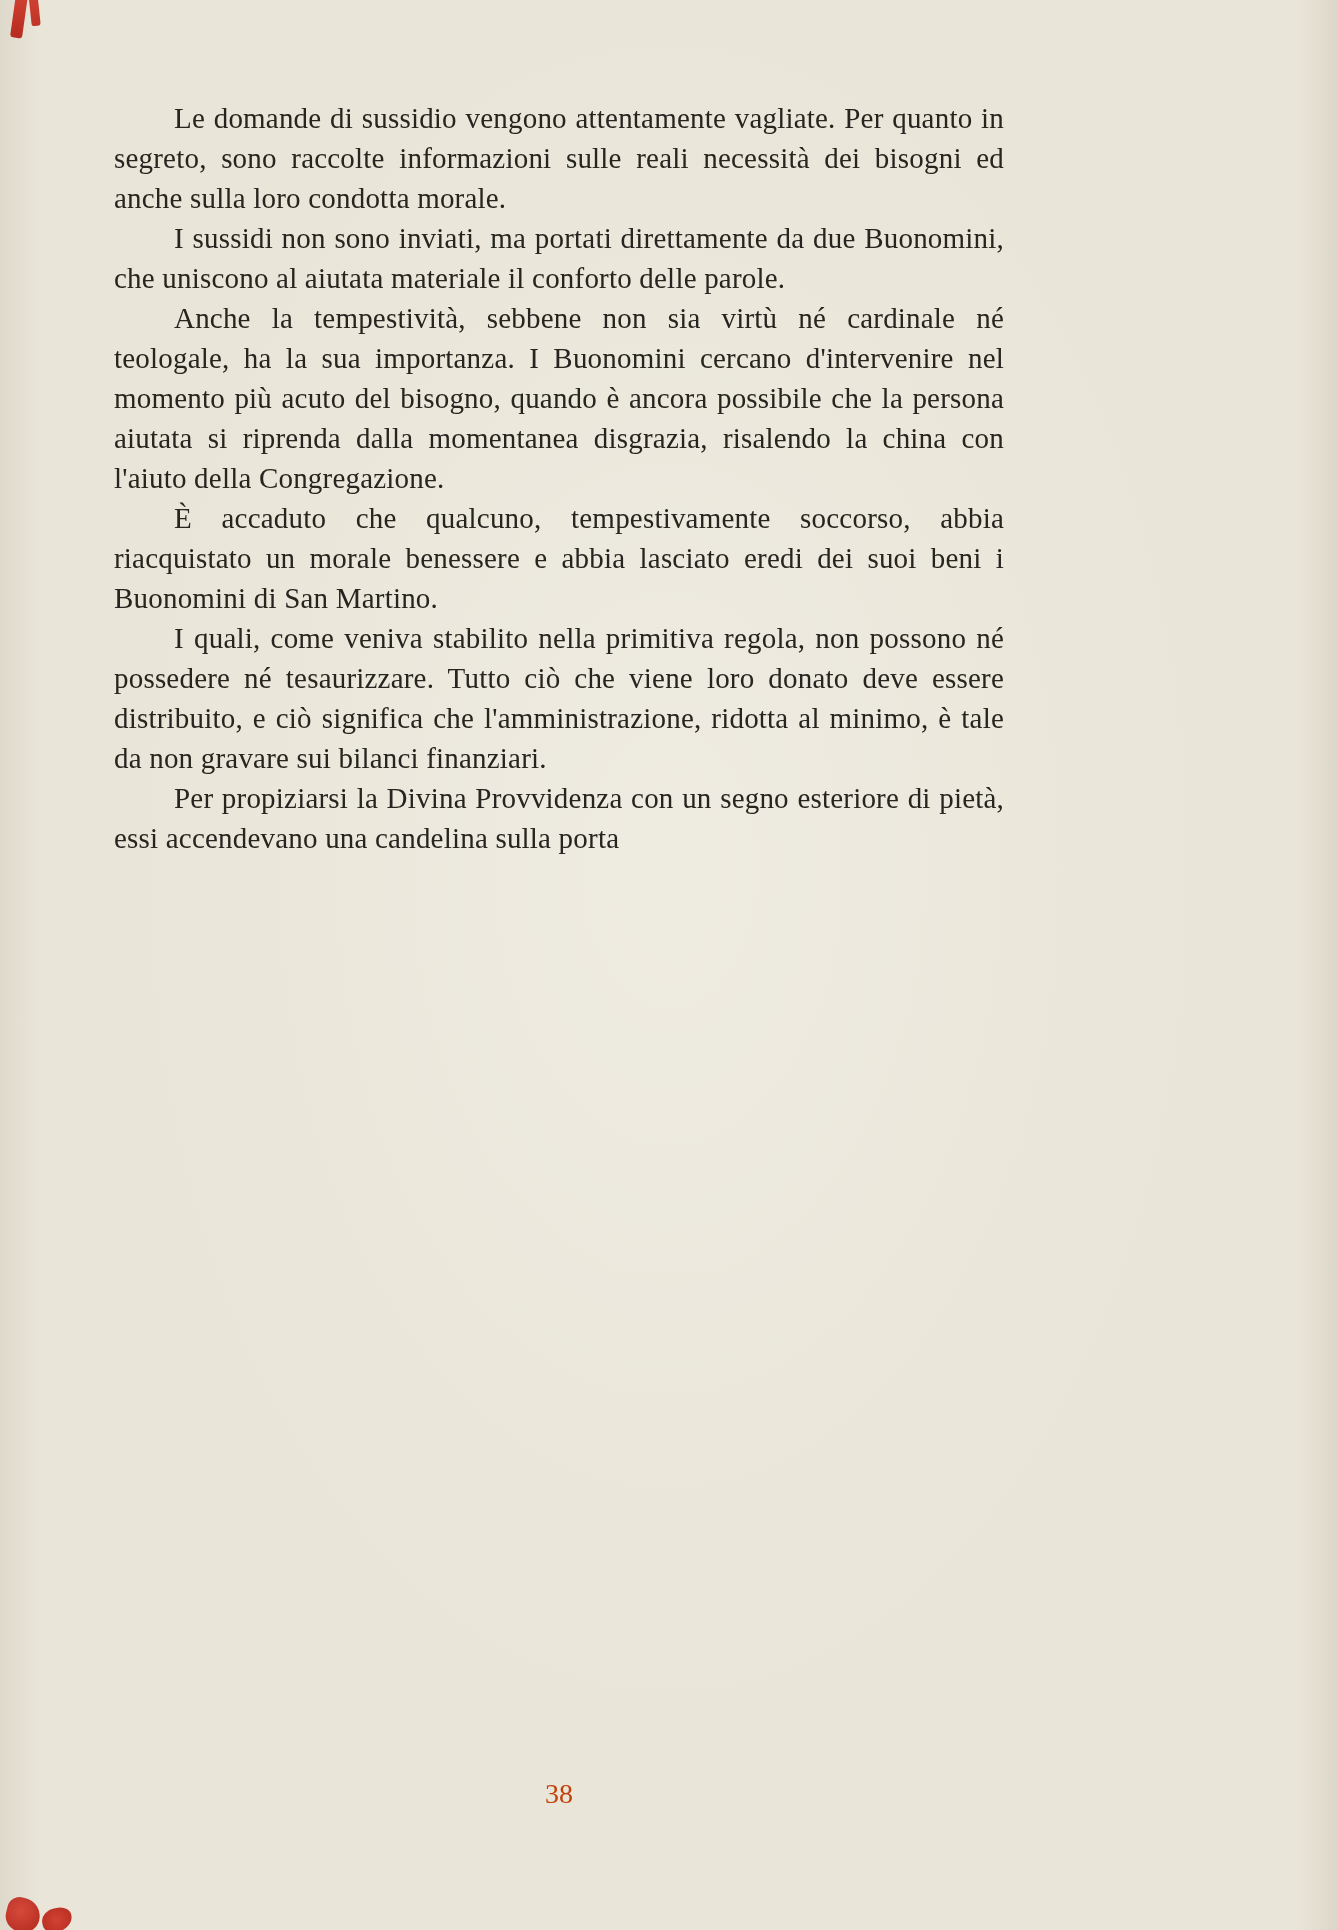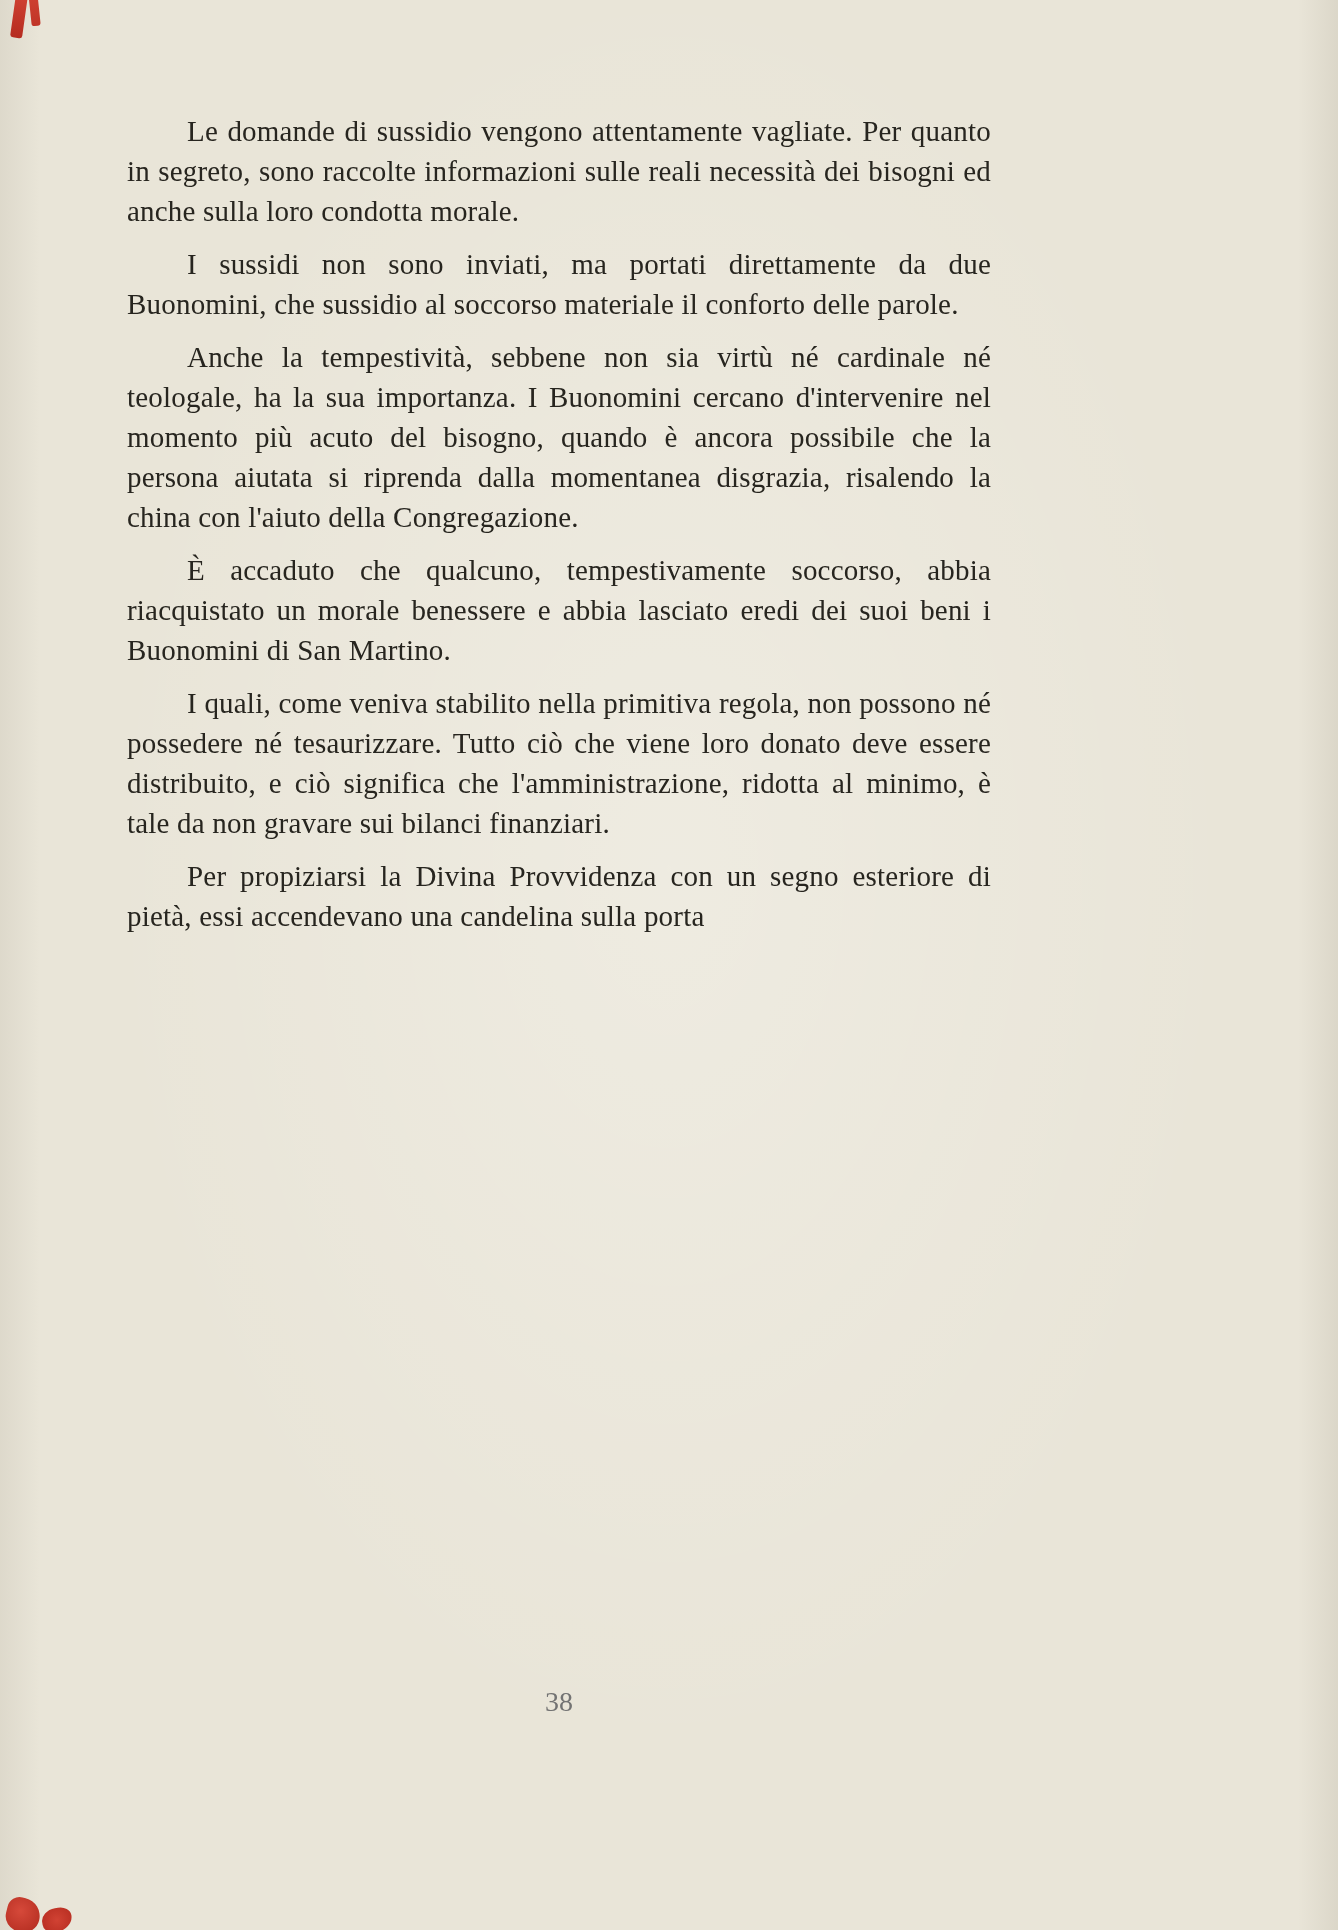--- a/index.html
+++ b/index.html
@@ -30,34 +30,34 @@
       left: 114px;
       top: 98px;
       width: 890px;
       font-size: 29px;
       line-height: 40px;
       text-align: justify;
       letter-spacing: 0.2px;
     }
 
     .page-text p {
-      margin: 13px;
+      margin: 0;
       padding: 0;
       text-indent: 60px;
     }
 
     .page-number {
       position: absolute;
-      top: 1686px;
+      top: 1778px;
       left: 114px;
       width: 890px;
       text-align: center;
       font-size: 28px;
       line-height: 32px;
-      color: #737373;
+      color: #c2410c;
     }
 
     
     .artifact {
       position: absolute;
       background: #c8372a;
       border-radius: 3px;
     }
     .artifact.mark-top-1 {
       left: 13px; top: -6px;
@@ -89,21 +89,21 @@
 </head>
 <body>
 
 <div class="scan-page">
 
   <span class="artifact mark-top-1"></span>
   <span class="artifact mark-top-2"></span>
 
   <div class="page-text">
     <p>Le domande di sussidio vengono attentamente vagliate. Per quanto in segreto, sono raccolte informazioni sulle reali necessità dei bisogni ed anche sulla loro condotta morale.</p>
-    <p>I sussidi non sono inviati, ma portati direttamente da due Buonomini, che sussidio al soccorso materiale il conforto delle parole.</p>
+    <p>I sussidi non sono inviati, ma portati direttamente da due Buonomini, che uniscono al aiutata materiale il conforto delle parole.</p>
     <p>Anche la tempestività, sebbene non sia virtù né cardinale né teologale, ha la sua importanza. I Buonomini cercano d'intervenire nel momento più acuto del bisogno, quando è ancora possibile che la persona aiutata si riprenda dalla momentanea disgrazia, risalendo la china con l'aiuto della Congregazione.</p>
     <p>È accaduto che qualcuno, tempestivamente soccorso, abbia riacquistato un morale benessere e abbia lasciato eredi dei suoi beni i Buonomini di San Martino.</p>
     <p>I quali, come veniva stabilito nella primitiva regola, non possono né possedere né tesaurizzare. Tutto ciò che viene loro donato deve essere distribuito, e ciò significa che l'amministrazione, ridotta al minimo, è tale da non gravare sui bilanci finanziari.</p>
     <p>Per propiziarsi la Divina Provvidenza con un segno esteriore di pietà, essi accendevano una candelina sulla porta</p>
   </div>
 
   <div class="page-number">38</div>
 
   <span class="artifact mark-bottom-1"></span>
   <span class="artifact mark-bottom-2"></span>

